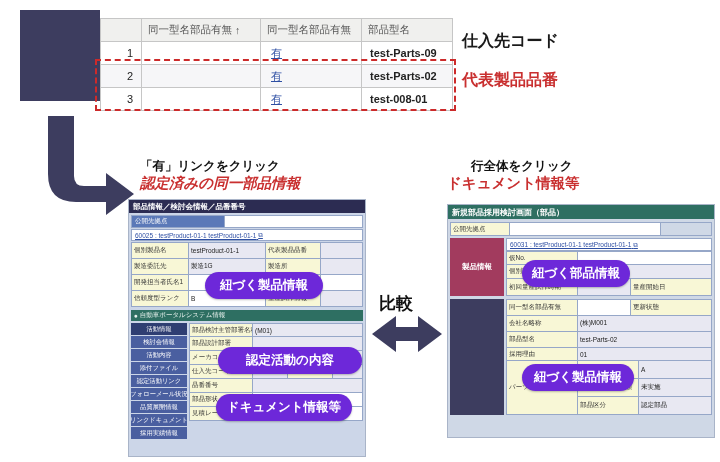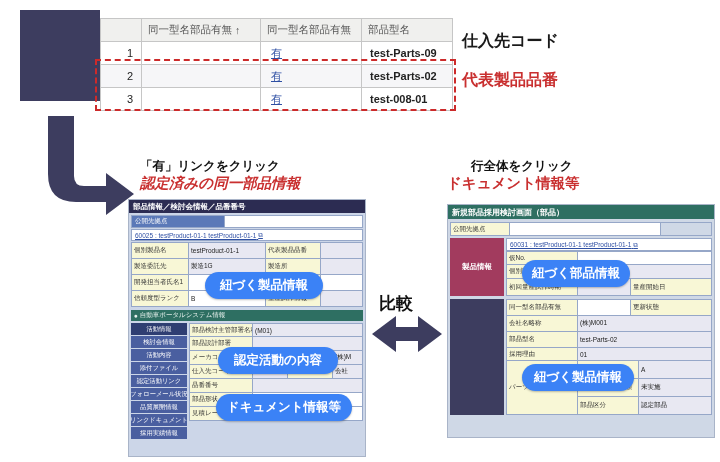--- a/index.html
+++ b/index.html
@@ -50,21 +50,21 @@
   .tealbar { background:#2e6f62; color:#e8f2ee; font-size:6.5px; display:flex; align-items:center;
     padding-left:3px; height:11px; white-space:nowrap; }
   .destcell { background:#5b79b8; color:#fff; font-size:6.5px; display:flex; align-items:center; padding-left:3px; }
   .side-item { background:#4a5fa0; color:#fff; font-size:6.3px; display:flex; align-items:center;
     justify-content:center; height:12px; white-space:nowrap; overflow:hidden; cursor:pointer; }
   .side-item.active { background:#2f3e72; }
   .secbox { color:#fff; display:flex; align-items:center; justify-content:center;
     font-size:7.5px; font-weight:bold; flex-shrink:0; }
 
   
-  .badge { position:absolute; background:#3b82f6; color:#fff; font-size:12.5px; font-weight:bold;
+  .badge { position:absolute; background:#6d28d9; color:#fff; font-size:12.5px; font-weight:bold;
     border-radius:14px; display:flex; align-items:center; justify-content:center;
     white-space:nowrap; z-index:10; box-shadow:0 1px 2px rgba(0,0,0,.25); }
 
   .compare-label { position:absolute; left:379px; top:292px; font-size:17px; font-weight:bold; color:#111; }
   .compare-arrow { position:absolute; left:372px; top:316px; width:70px; height:36px; }
   .compare-arrow polygon { fill:#3d3d5f; }
 </style>
 </head>
 <body>
 
@@ -269,18 +269,18 @@
       </div>
     </div>
   </div>
 
   <div class="compare-label">比較</div>
   <svg class="compare-arrow" viewBox="0 0 70 36">
     <polygon points="0,18 24,0 24,11 46,11 46,0 70,18 46,36 46,25 24,25 24,36"></polygon>
   </svg>
 
   <div class="badge" style="left:205px; top:272px; width:118px; height:27px;">紐づく製品情報</div>
-  <div class="badge" style="left:218px; top:347px; width:120px; height:27px;">認定活動の内容</div>
+  <div class="badge" style="left:218px; top:347px; width:144px; height:27px;">認定活動の内容</div>
   <div class="badge" style="left:216px; top:394px; width:136px; height:27px;">ドキュメント情報等</div>
   <div class="badge" style="left:522px; top:260px; width:108px; height:27px;">紐づく部品情報</div>
   <div class="badge" style="left:522px; top:364px; width:112px; height:27px;">紐づく製品情報</div>
 
 </div>
 
 </body></html>

